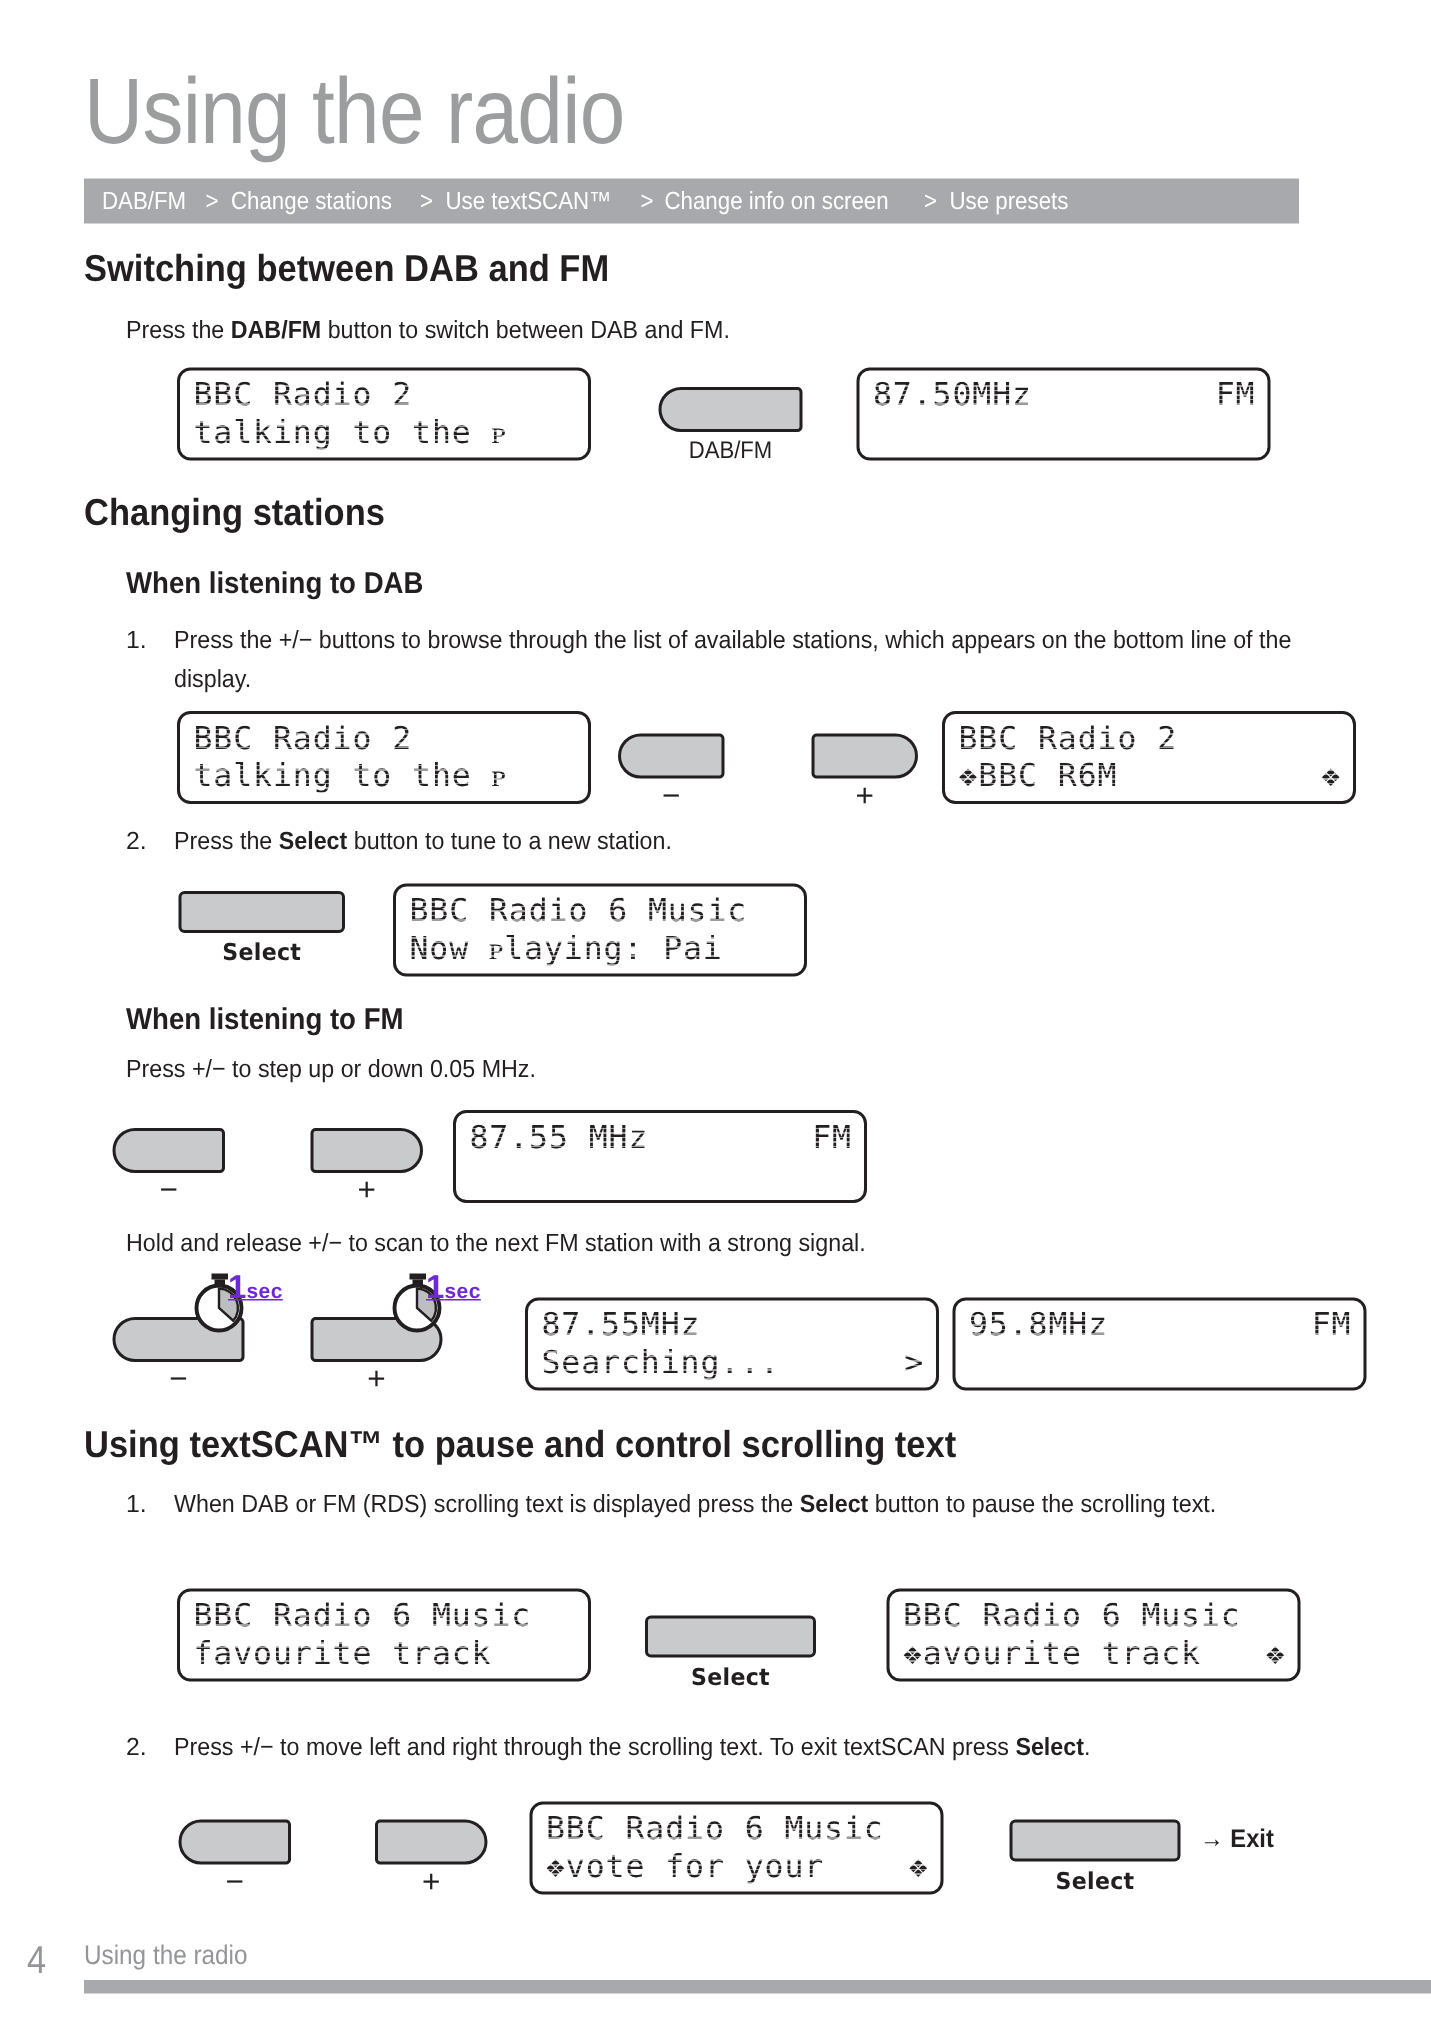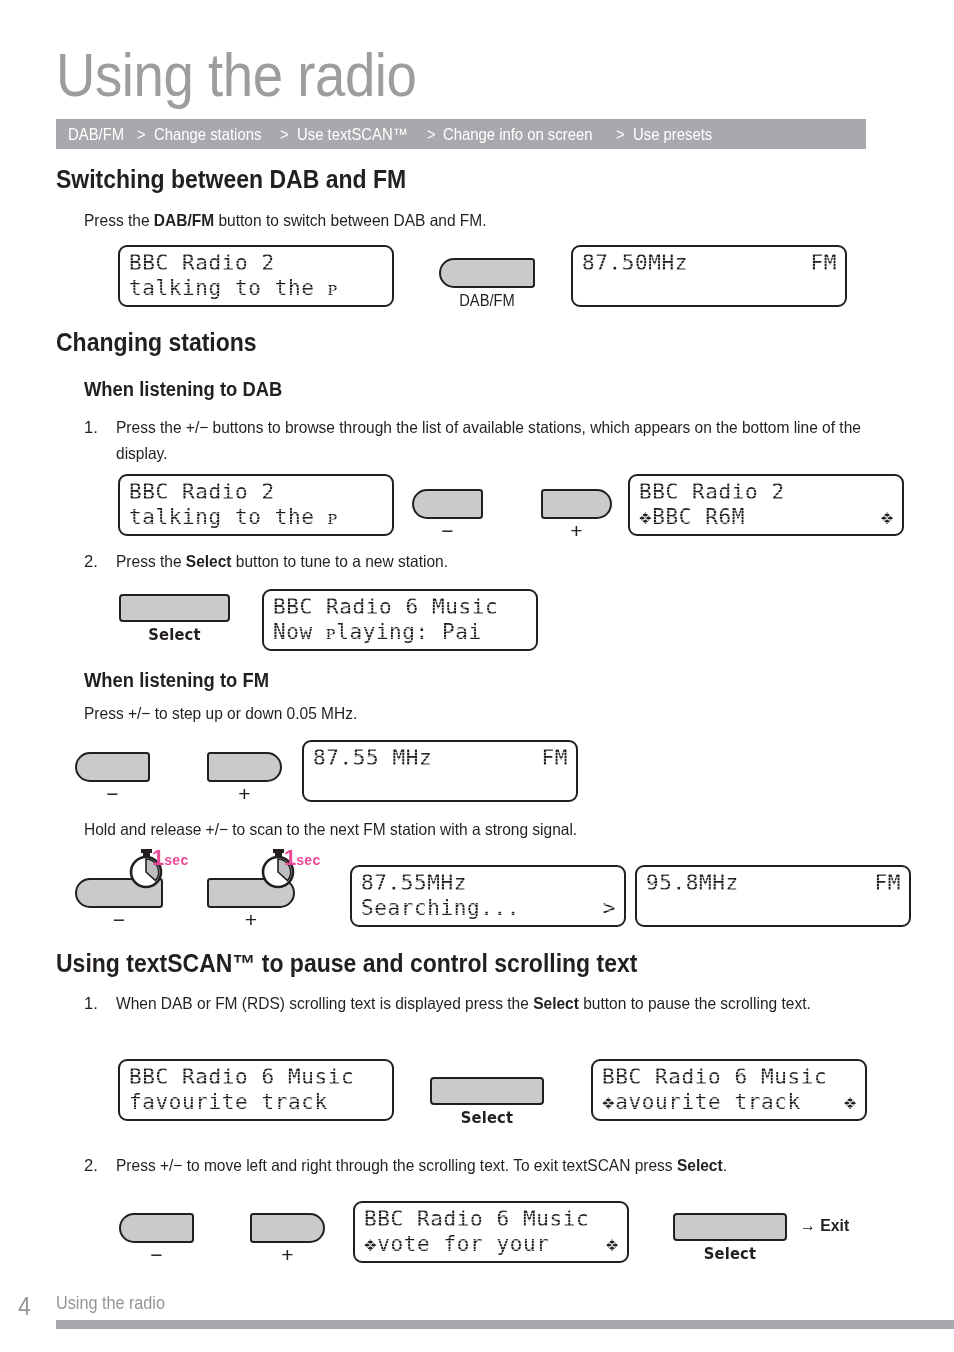--- a/index.html
+++ b/index.html
@@ -176,21 +176,22 @@
 
   
   .stopwatch {
     position: absolute;
     width: 42px;
     height: 42px;
   }
   .sec-label {
     position: absolute;
     white-space: nowrap;
-    color: #ec4899;
+    color: #6d28d9;
+    text-decoration: underline;
   }
   .sec-label .n {
     font-size: 22px;
     font-weight: bold;
   }
   .sec-label .u {
     font-size: 14px;
     font-weight: bold;
     letter-spacing: 0.3px;
   }

